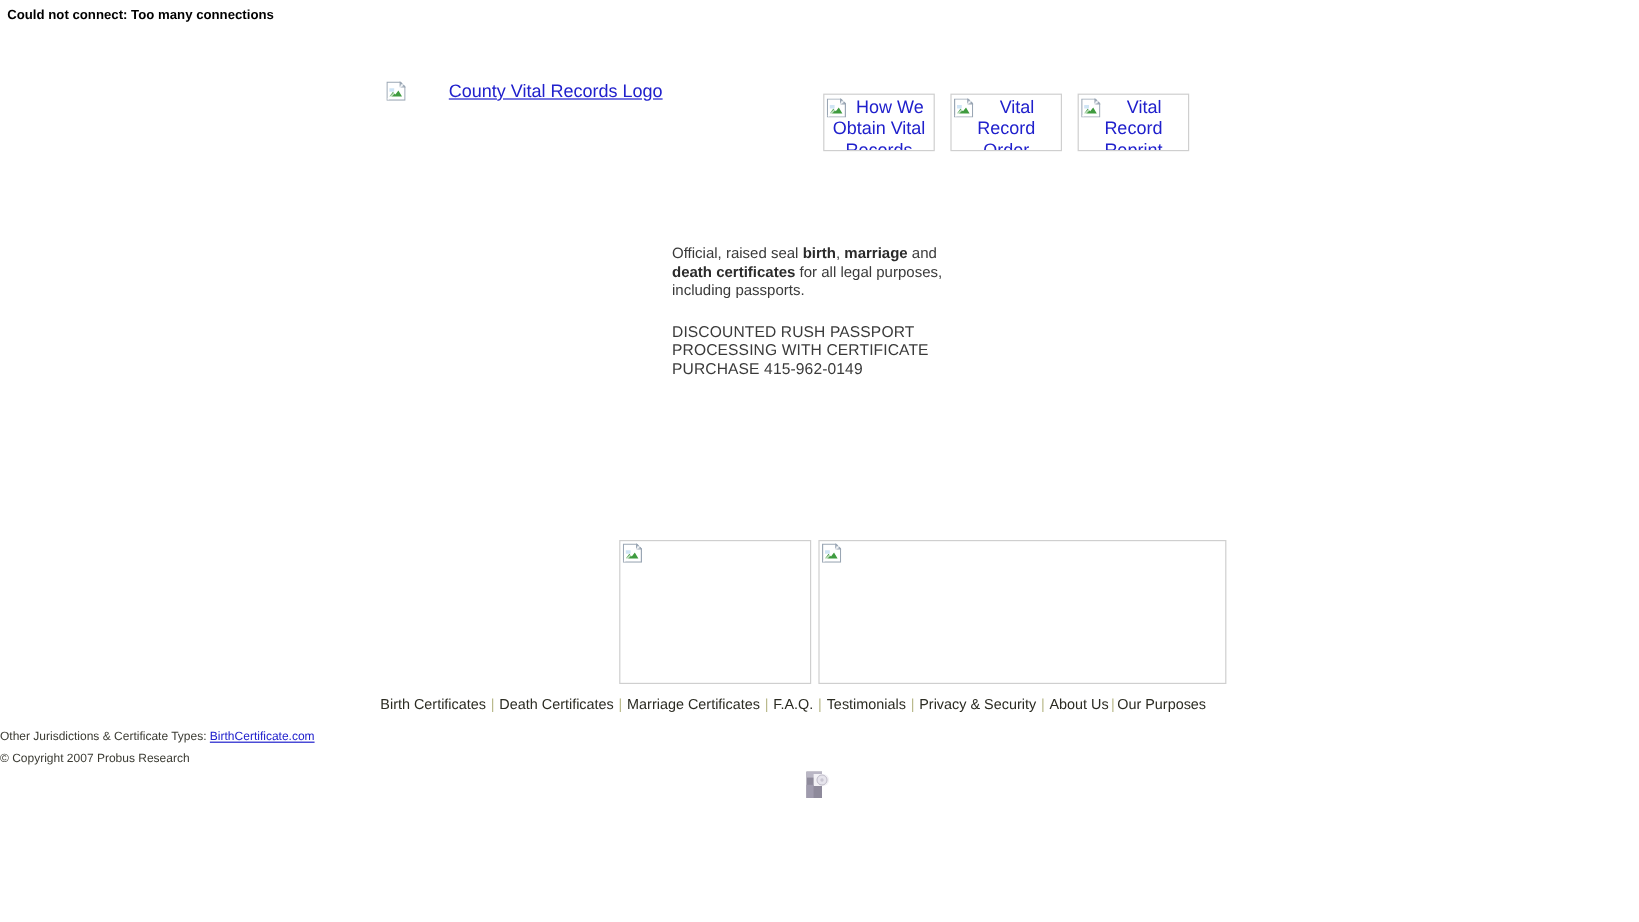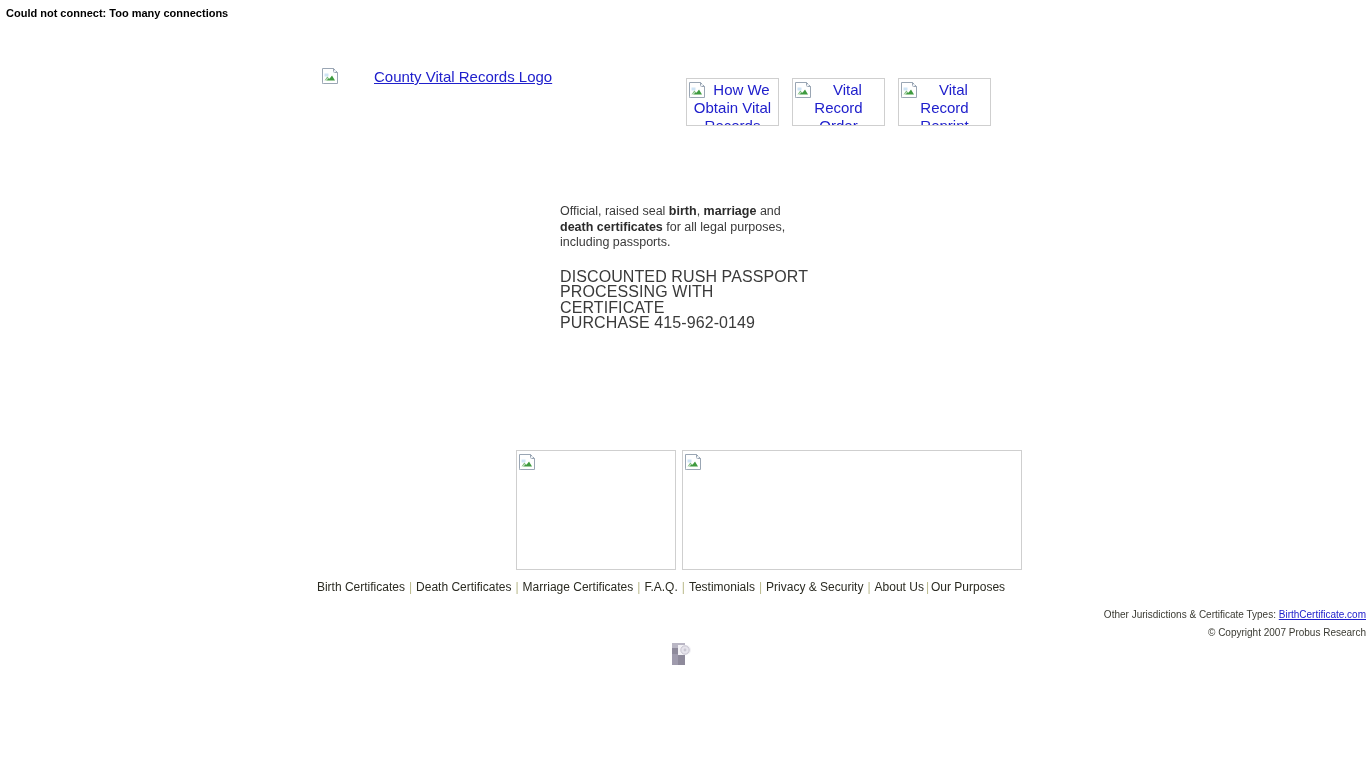--- a/index.html
+++ b/index.html
@@ -103,21 +103,21 @@
   .copy p {
     margin: 0 0 18px 0;
     font-size: 12.5px;
     line-height: 15.5px;
     color: #3a3a3a;
     font-family: "Liberation Sans", sans-serif;
   }
   .copy p b { color: #2b2b2b; }
   .rush {
     margin: 0;
-    font-size: 16px;
+    font-size: 13px;
     line-height: 15.5px;
     color: #3a3a3a;
     font-family: "Liberation Sans", sans-serif;
     letter-spacing: 0.1px;
   }
 
   
   .boxes {
     position: absolute;
     left: 516px;
@@ -159,31 +159,31 @@
     padding: 0 2px;
   }
   .footnav .sep-tight { padding: 0; }
 
   
   .legal {
     position: absolute;
     left: 0;
     top: 608px;
     width: 1366px;
-    text-align: right;
+    text-align: left;
     font-size: 10px;
     line-height: 14px;
     color: #3b3b33;
     font-family: "Liberation Sans", sans-serif;
   }
   .legal a {
     color: #2020cc;
     text-decoration: underline;
   }
-  .legal .line2 { display: block; margin-top: 4px; padding-left: 20px; }
+  .legal .line2 { display: block; margin-top: 4px; }
 
   
   .tracker {
     position: absolute;
     left: 670px;
     top: 641px;
     width: 24px;
     height: 28px;
   }
   .tracker svg { display: block; }

